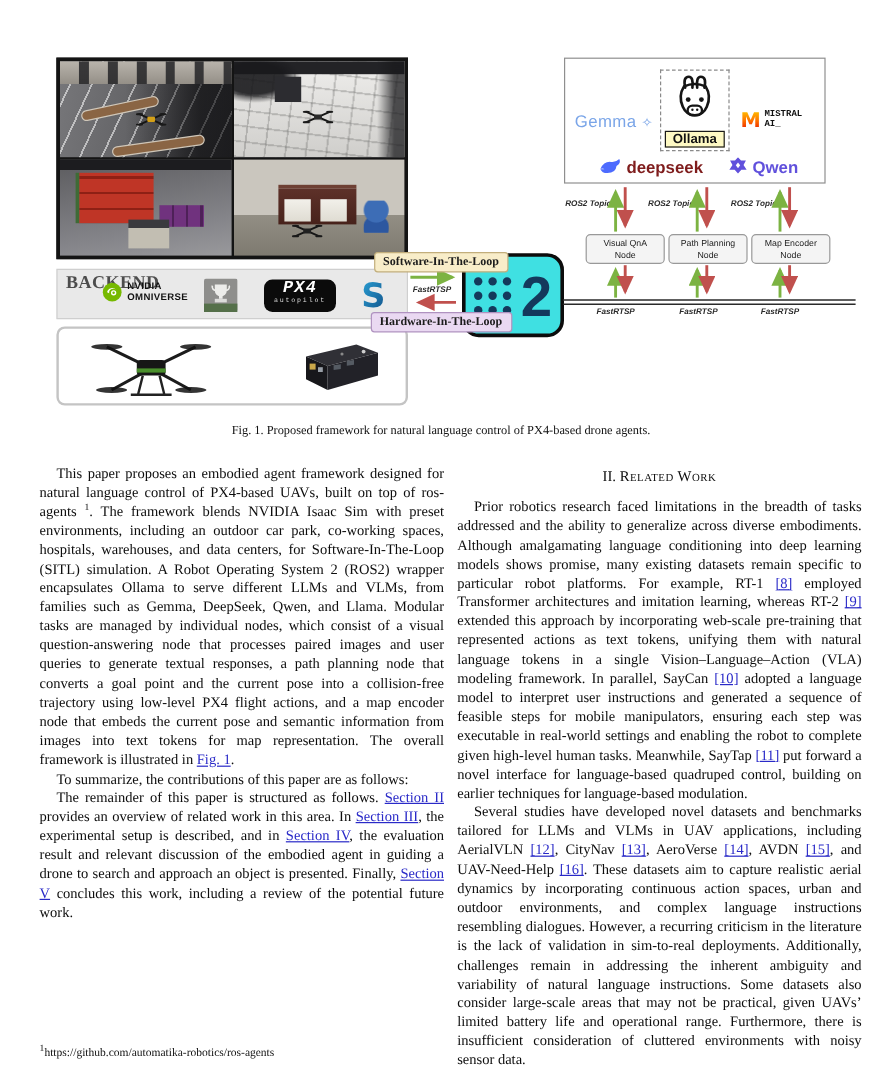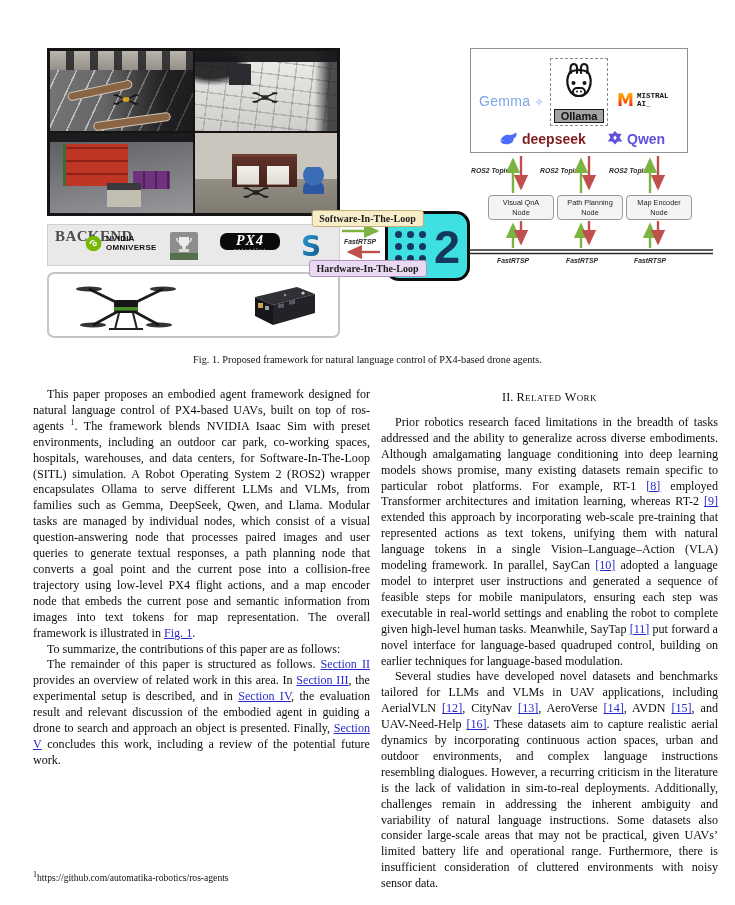--- a/index.html
+++ b/index.html
@@ -86,43 +86,43 @@
   
   #backend-bar {
     left:47px; top:224px; width:293px; height:42px;
     background:#e9e9e9; border:1px solid #cfcfcf;
   }
   #backend-label { position:absolute; left:7px; top:3px; font-weight:bold; font-size:15px; color:#4c4c4c; letter-spacing:.4px; }
   .backend-logos { position:absolute; left:0; top:0; width:100%; height:100%; }
   #nvidia-logo { position:absolute; left:37px; top:10px; display:flex; align-items:center; gap:4px; }
   #nvidia-text { font-family:"Liberation Sans",sans-serif; font-weight:bold; font-size:8px; line-height:8.5px; color:#111; letter-spacing:.3px; }
   #isaac-icon { position:absolute; left:122px; top:7px; }
-  #px4-logo { position:absolute; left:172px; top:8px; width:60px; height:17px; background:#0b0b0b; border-radius:7px;
-    color:#fff; font-family:Liberation Serif, serif; text-align:center; }
+  #px4-logo { position:absolute; left:172px; top:8px; width:60px; height:27px; background:#0b0b0b; border-radius:7px;
+    color:#fff; font-family:Liberation Mono, monospace; text-align:center; }
   #px4-main { font-weight:bold; font-style:italic; font-size:14px; line-height:15px; letter-spacing:1px; }
   #px4-sub { font-size:5.5px; line-height:5px; letter-spacing:1.5px; color:#ddd; }
   #s-logo { position:absolute; left:248px; top:4px; }
   
   #hardware-box { left:47px; top:272px; width:293px; height:66px; background:#fff;
     border:2px solid #c4c4c4; border-radius:7px; }
   
   #ros2-box { left:385px; top:211px; width:85px; height:70px; background:#3fe0e2;
     border:3px solid #0c0c0c; border-radius:14px; display:flex; align-items:center; justify-content:center; gap:8px; }
   #ros2-dots { display:grid; grid-template-columns:repeat(3,7px); grid-template-rows:repeat(3,7px); gap:5px; }
   #ros2-dots i { width:7px; height:7px; border-radius:50%; background:#14395c; }
   #ros2-number { font-family:"Liberation Sans",sans-serif; font-weight:bold; font-size:47px; color:#14395c; line-height:1; }
   
   #llm-box { left:470px; top:48px; width:218px; height:105px; background:#fff; border:1px solid #8f8f8f; }
   #gemma-logo { position:absolute; left:8px; top:44px; font-family:"Liberation Sans",sans-serif;
     font-size:14px; color:#7aa5e8; font-weight:500; letter-spacing:.3px; }
   #gemma-sparkle { font-size:11px; color:#7aa5e8; }
   #ollama-frame { position:absolute; left:79px; top:9px; width:58px; height:68px;
     border:1.5px dashed #8a8a8a; background:#fff; text-align:center; }
   #ollama-label { position:absolute; left:3px; bottom:2px; right:3px; border:1.5px solid #1a1a1a;
-    font-family:"Liberation Sans",sans-serif; font-weight:bold; font-size:11px; color:#111; background:#a3a3a3; }
+    font-family:"Liberation Sans",sans-serif; font-weight:bold; font-size:11px; color:#111; background:#fef9c3; }
   #mistral-logo { position:absolute; left:146px; top:42px; display:flex; align-items:center; gap:3px; }
   #mistral-text { font-family:"Liberation Mono",monospace; font-weight:bold; font-size:7.5px; line-height:8px; color:#111; }
   #deepseek-logo { position:absolute; left:28px; top:82px; display:flex; align-items:center; gap:4px;
     font-family:"Liberation Sans",sans-serif; font-weight:bold; font-size:14px; color:#7f1d1d; }
   #qwen-logo { position:absolute; left:136px; top:82px; display:flex; align-items:center; gap:4px;
     font-family:"Liberation Sans",sans-serif; font-weight:bold; font-size:14px; color:#6050dc; }
   
   .ros-node { position:absolute; top:195px; width:66px; height:25px; background:#f4f4f4;
     border:1px solid #999; border-radius:4px; font-family:"Liberation Sans",sans-serif;
     font-size:7.3px; line-height:1.3; text-align:center; color:#222; display:flex; flex-direction:column; justify-content:center; }

